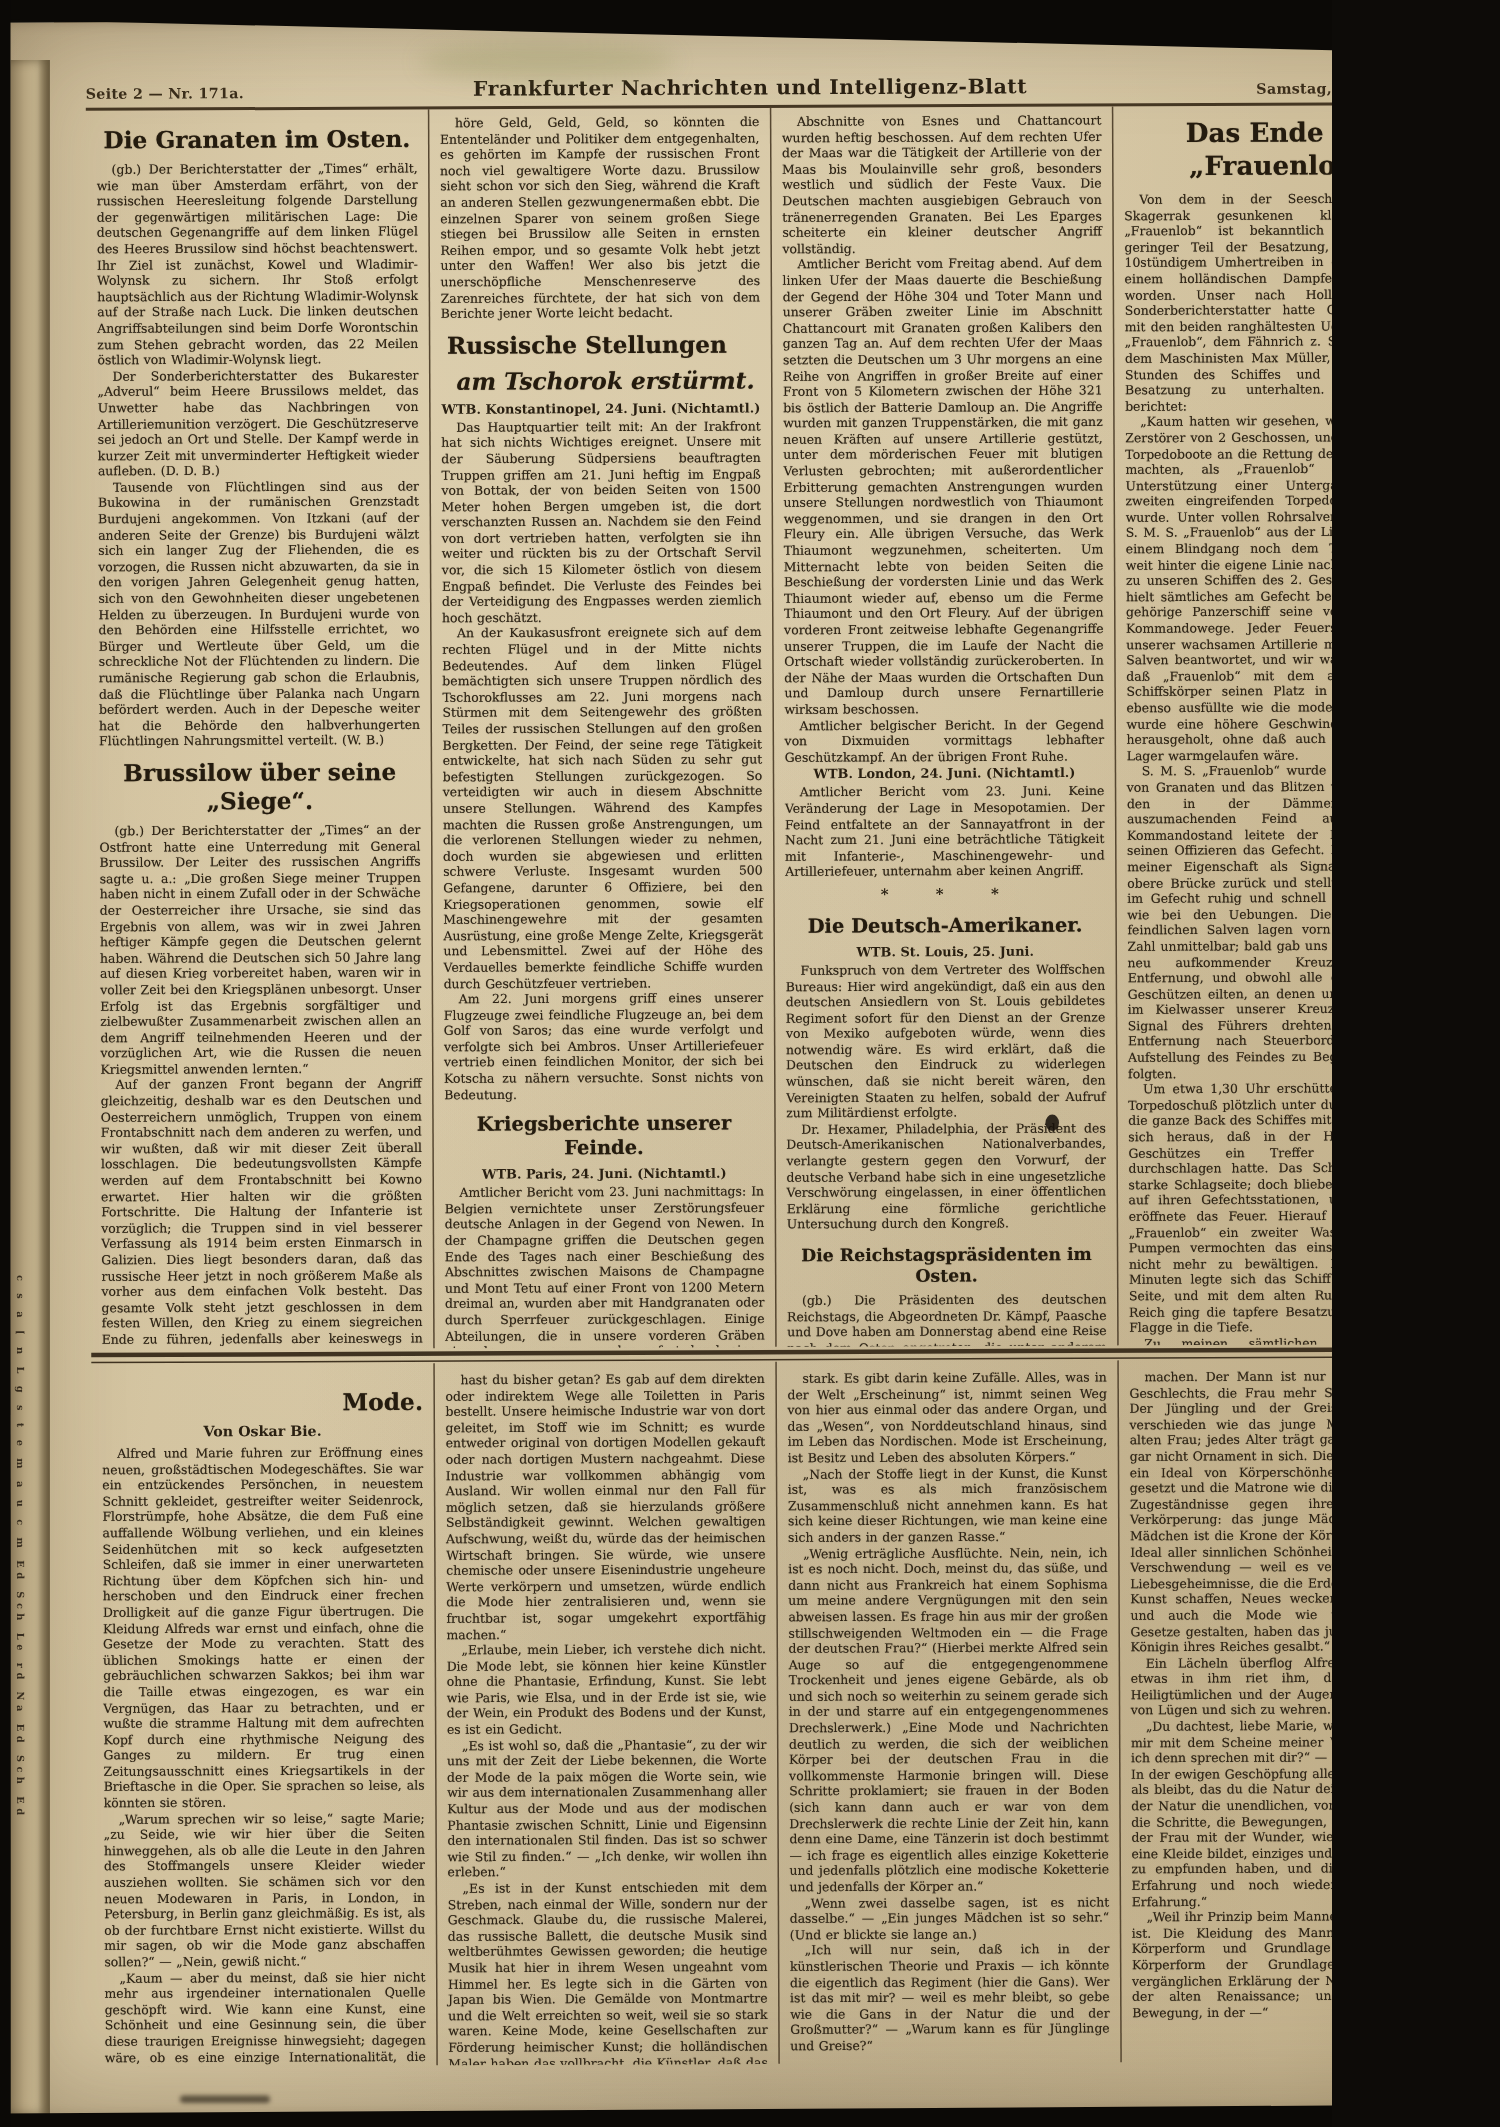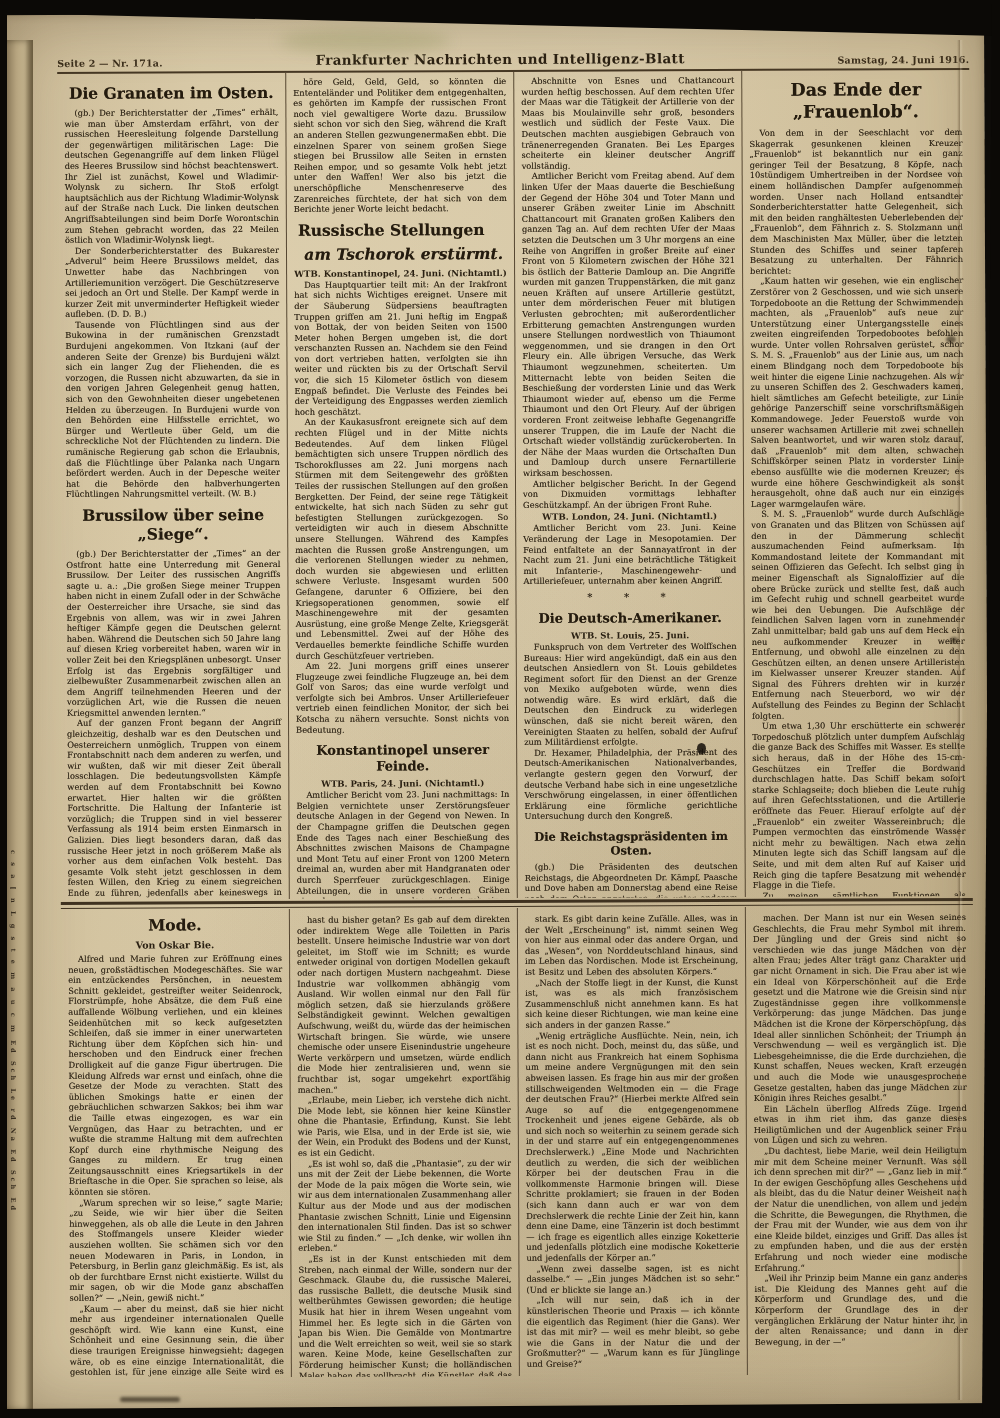--- a/index.html
+++ b/index.html
@@ -1,16 +1,16 @@
 <!DOCTYPE html>
 <html><head>
 <meta charset="utf-8">
 <style>
   html,body{margin:0;padding:0;background:#0d0b08;}
-  #scan{position:relative;width:1000px;height:1418px;overflow:hidden;background:#0d0b08;
+  #scan{position:relative;width:888px;height:1418px;overflow:hidden;background:#0d0b08;
         font-family:"DejaVu Serif", serif;}
   
   #paper{position:absolute;left:6px;top:13px;width:981px;height:1396px;
     background:
       radial-gradient(ellipse at 28% 18%, rgba(255,246,222,.20), transparent 60%),
       radial-gradient(ellipse at 85% 75%, rgba(110,88,52,.14), transparent 55%),
       radial-gradient(ellipse at 50% 100%, rgba(100,80,45,.12), transparent 50%),
       linear-gradient(97deg,#c6b48f 0%,#d2c29e 18%,#d5c6a4 55%,#cdbc97 88%,#bfae88 100%);
     box-shadow:inset 0 0 70px rgba(70,52,28,.38), inset 0 0 8px rgba(60,45,22,.25);
     transform:rotate(-0.25deg);transform-origin:50% 50%;}
@@ -99,21 +99,21 @@
               <p class="para">höre Geld, Geld, Geld, so könnten die Ententeländer und Politiker dem entgegenhalten, es gehörten im Kampfe der russischen Front noch viel gewaltigere Worte dazu. Brussilow sieht schon vor sich den Sieg, während die Kraft an anderen Stellen gezwungenermaßen ebbt. Die einzelnen Sparer von seinem großen Siege stiegen bei Brussilow alle Seiten in ernsten Reihen empor, und so gesamte Volk hebt jetzt unter den Waffen! Wer also bis jetzt die unerschöpfliche Menschenreserve des Zarenreiches fürchtete, der hat sich von dem Berichte jener Worte leicht bedacht.</p>
             </div>
           <h2 class="h-lg h-left">Russische Stellungen</h2>
           <h2 class="h-lg h-right" style="margin-top:0;">am Tschorok erstürmt.</h2>
           <div class="dateline">WTB. Konstantinopel, 24. Juni. (Nichtamtl.)</div>
           <div>
               <p class="para">Das Hauptquartier teilt mit: An der Irakfront hat sich nichts Wichtiges ereignet. Unsere mit der Säuberung Südpersiens beauftragten Truppen griffen am 21. Juni heftig im Engpaß von Bottak, der von beiden Seiten von 1500 Meter hohen Bergen umgeben ist, die dort verschanzten Russen an. Nachdem sie den Feind von dort vertrieben hatten, verfolgten sie ihn weiter und rückten bis zu der Ortschaft Servil vor, die sich 15 Kilometer östlich von diesem Engpaß befindet. Die Verluste des Feindes bei der Verteidigung des Engpasses werden ziemlich hoch geschätzt.</p>
               <p class="para">An der Kaukasusfront ereignete sich auf dem rechten Flügel und in der Mitte nichts Bedeutendes. Auf dem linken Flügel bemächtigten sich unsere Truppen nördlich des Tschorokflusses am 22. Juni morgens nach Stürmen mit dem Seitengewehr des größten Teiles der russischen Stellungen auf den großen Bergketten. Der Feind, der seine rege Tätigkeit entwickelte, hat sich nach Süden zu sehr gut befestigten Stellungen zurückgezogen. So verteidigten wir auch in diesem Abschnitte unsere Stellungen. Während des Kampfes machten die Russen große Anstrengungen, um die verlorenen Stellungen wieder zu nehmen, doch wurden sie abgewiesen und erlitten schwere Verluste. Insgesamt wurden 500 Gefangene, darunter 6 Offiziere, bei den Kriegsoperationen genommen, sowie elf Maschinengewehre mit der gesamten Ausrüstung, eine große Menge Zelte, Kriegsgerät und Lebensmittel. Zwei auf der Höhe des Verdauelles bemerkte feindliche Schiffe wurden durch Geschützfeuer vertrieben.</p>
               <p class="para">Am 22. Juni morgens griff eines unserer Flugzeuge zwei feindliche Flugzeuge an, bei dem Golf von Saros; das eine wurde verfolgt und verfolgte sich bei Ambros. Unser Artilleriefeuer vertrieb einen feindlichen Monitor, der sich bei Kotscha zu nähern versuchte. Sonst nichts von Bedeutung.</p>
             </div>
-          <h2 class="h-md">Konstantinopel unserer Feinde.</h2>
+          <h2 class="h-md">Kriegsberichte unserer Feinde.</h2>
           <div class="dateline">WTB. Paris, 24. Juni. (Nichtamtl.)</div>
           <div>
               <p class="para">Amtlicher Bericht vom 23. Juni nachmittags: In Belgien vernichtete unser Zerstörungsfeuer deutsche Anlagen in der Gegend von Newen. In der Champagne griffen die Deutschen gegen Ende des Tages nach einer Beschießung des Abschnittes zwischen Maisons de Champagne und Mont Tetu auf einer Front von 1200 Metern dreimal an, wurden aber mit Handgranaten oder durch Sperrfeuer zurückgeschlagen. Einige Abteilungen, die in unsere vorderen Gräben eingedrungen waren, wurden sofort durch einen Gegenangriff unter Zurücklassung von ungefähr 10 Gefangenen vertrieben. Handstreiche zweier kleiner Posten nordöstlich der Höhe de Mesnil wurden während der Nacht mit Angriffen abgewiesen. Auf dem linken Ufer der Maas erneuerten die Deutschen ihre Angriffe. An der Höhe 304 scheiterten ihre Handgranatenangriffe an den Abhängen der Höhe. Zwei Angriffe auf unsere Stellungen zwischen der Höhe 304 und dem Abschnitt von Chancourt, dem Toten Mann. Die Lande von Chocourt und dem Toten Mann. Die</p>
             </div>
         </div>
 
         <div class="col">
           <div>
               <p class="para">Abschnitte von Esnes und Chattancourt wurden heftig beschossen. Auf dem rechten Ufer der Maas war die Tätigkeit der Artillerie von der Maas bis Moulainville sehr groß, besonders westlich und südlich der Feste Vaux. Die Deutschen machten ausgiebigen Gebrauch von tränenerregenden Granaten. Bei Les Eparges scheiterte ein kleiner deutscher Angriff vollständig.</p>
               <p class="para">Amtlicher Bericht vom Freitag abend. Auf dem linken Ufer der Maas dauerte die Beschießung der Gegend der Höhe 304 und Toter Mann und unserer Gräben zweiter Linie im Abschnitt Chattancourt mit Granaten großen Kalibers den ganzen Tag an. Auf dem rechten Ufer der Maas setzten die Deutschen um 3 Uhr morgens an eine Reihe von Angriffen in großer Breite auf einer Front von 5 Kilometern zwischen der Höhe 321 bis östlich der Batterie Damloup an. Die Angriffe wurden mit ganzen Truppenstärken, die mit ganz neuen Kräften auf unsere Artillerie gestützt, unter dem mörderischen Feuer mit blutigen Verlusten gebrochten; mit außerordentlicher Erbitterung gemachten Anstrengungen wurden unsere Stellungen nordwestlich von Thiaumont weggenommen, und sie drangen in den Ort Fleury ein. Alle übrigen Versuche, das Werk Thiaumont wegzunehmen, scheiterten. Um Mitternacht lebte von beiden Seiten die Beschießung der vordersten Linie und das Werk Thiaumont wieder auf, ebenso um die Ferme Thiaumont und den Ort Fleury. Auf der übrigen vorderen Front zeitweise lebhafte Gegenangriffe unserer Truppen, die im Laufe der Nacht die Ortschaft wieder vollständig zurückeroberten. In der Nähe der Maas wurden die Ortschaften Dun und Damloup durch unsere Fernartillerie wirksam beschossen.</p>
@@ -147,21 +147,21 @@
               <p class="para">Zu meinen sämtlichen Funktionen als Ausschußoffizier, Schwimmer- und Signaloffizier erhielt ich noch die obere Pflicht an Bord des Schiffes. Als dann das Kommandantenboot sich abmühte, den Befehl auszuführen, sich nach dem Kommandanten umzusehen, war das Schiff schon unter Wasser; wir hielten uns an Wrackteilen, Rudern und Maschinenkammern fest, bis wir nach vielen Stunden von dem holländischen Dampfer aufgenommen wurden. Alles war-</p>
             </div>
         </div>
 
       </div>
 
       <div id="section-rule"></div>
 
       <div id="grid-bottom" class="grid">
         <div class="col">
-          <h2 class="h-lg" style="margin-top:2px;">Mode.</h2>
+          <h2 class="h-lg" style="margin-top:12px;text-align:right;">Mode.</h2>
           <div class="byline">Von Oskar Bie.</div>
           <div>
               <p class="para">Alfred und Marie fuhren zur Eröffnung eines neuen, großstädtischen Modegeschäftes. Sie war ein entzückendes Persönchen, in neuestem Schnitt gekleidet, gestreifter weiter Seidenrock, Florstrümpfe, hohe Absätze, die dem Fuß eine auffallende Wölbung verliehen, und ein kleines Seidenhütchen mit so keck aufgesetzten Schleifen, daß sie immer in einer unerwarteten Richtung über dem Köpfchen sich hin- und herschoben und den Eindruck einer frechen Drolligkeit auf die ganze Figur übertrugen. Die Kleidung Alfreds war ernst und einfach, ohne die Gesetze der Mode zu verachten. Statt des üblichen Smokings hatte er einen der gebräuchlichen schwarzen Sakkos; bei ihm war die Taille etwas eingezogen, es war ein Vergnügen, das Haar zu betrachten, und er wußte die stramme Haltung mit dem aufrechten Kopf durch eine rhythmische Neigung des Ganges zu mildern. Er trug einen Zeitungsausschnitt eines Kriegsartikels in der Brieftasche in die Oper. Sie sprachen so leise, als könnten sie stören.</p>
               <p class="para">„Warum sprechen wir so leise,“ sagte Marie; „zu Seide, wie wir hier über die Seiten hinweggehen, als ob alle die Leute in den Jahren des Stoffmangels unsere Kleider wieder ausziehen wollten. Sie schämen sich vor den neuen Modewaren in Paris, in London, in Petersburg, in Berlin ganz gleichmäßig. Es ist, als ob der furchtbare Ernst nicht existierte. Willst du mir sagen, ob wir die Mode ganz abschaffen sollen?“ — „Nein, gewiß nicht.“</p>
               <p class="para">„Kaum — aber du meinst, daß sie hier nicht mehr aus irgendeiner internationalen Quelle geschöpft wird. Wie kann eine Kunst, eine Schönheit und eine Gesinnung sein, die über diese traurigen Ereignisse hinwegsieht; dagegen wäre, ob es eine einzige Internationalität, die gestohlen ist, für jene einzige alle Seite wird es an alles Soziale wie an alles Individuelle.“</p>
             </div>
         </div>
         <div class="col">
           <div class="lead-gap"></div>
           <div>

